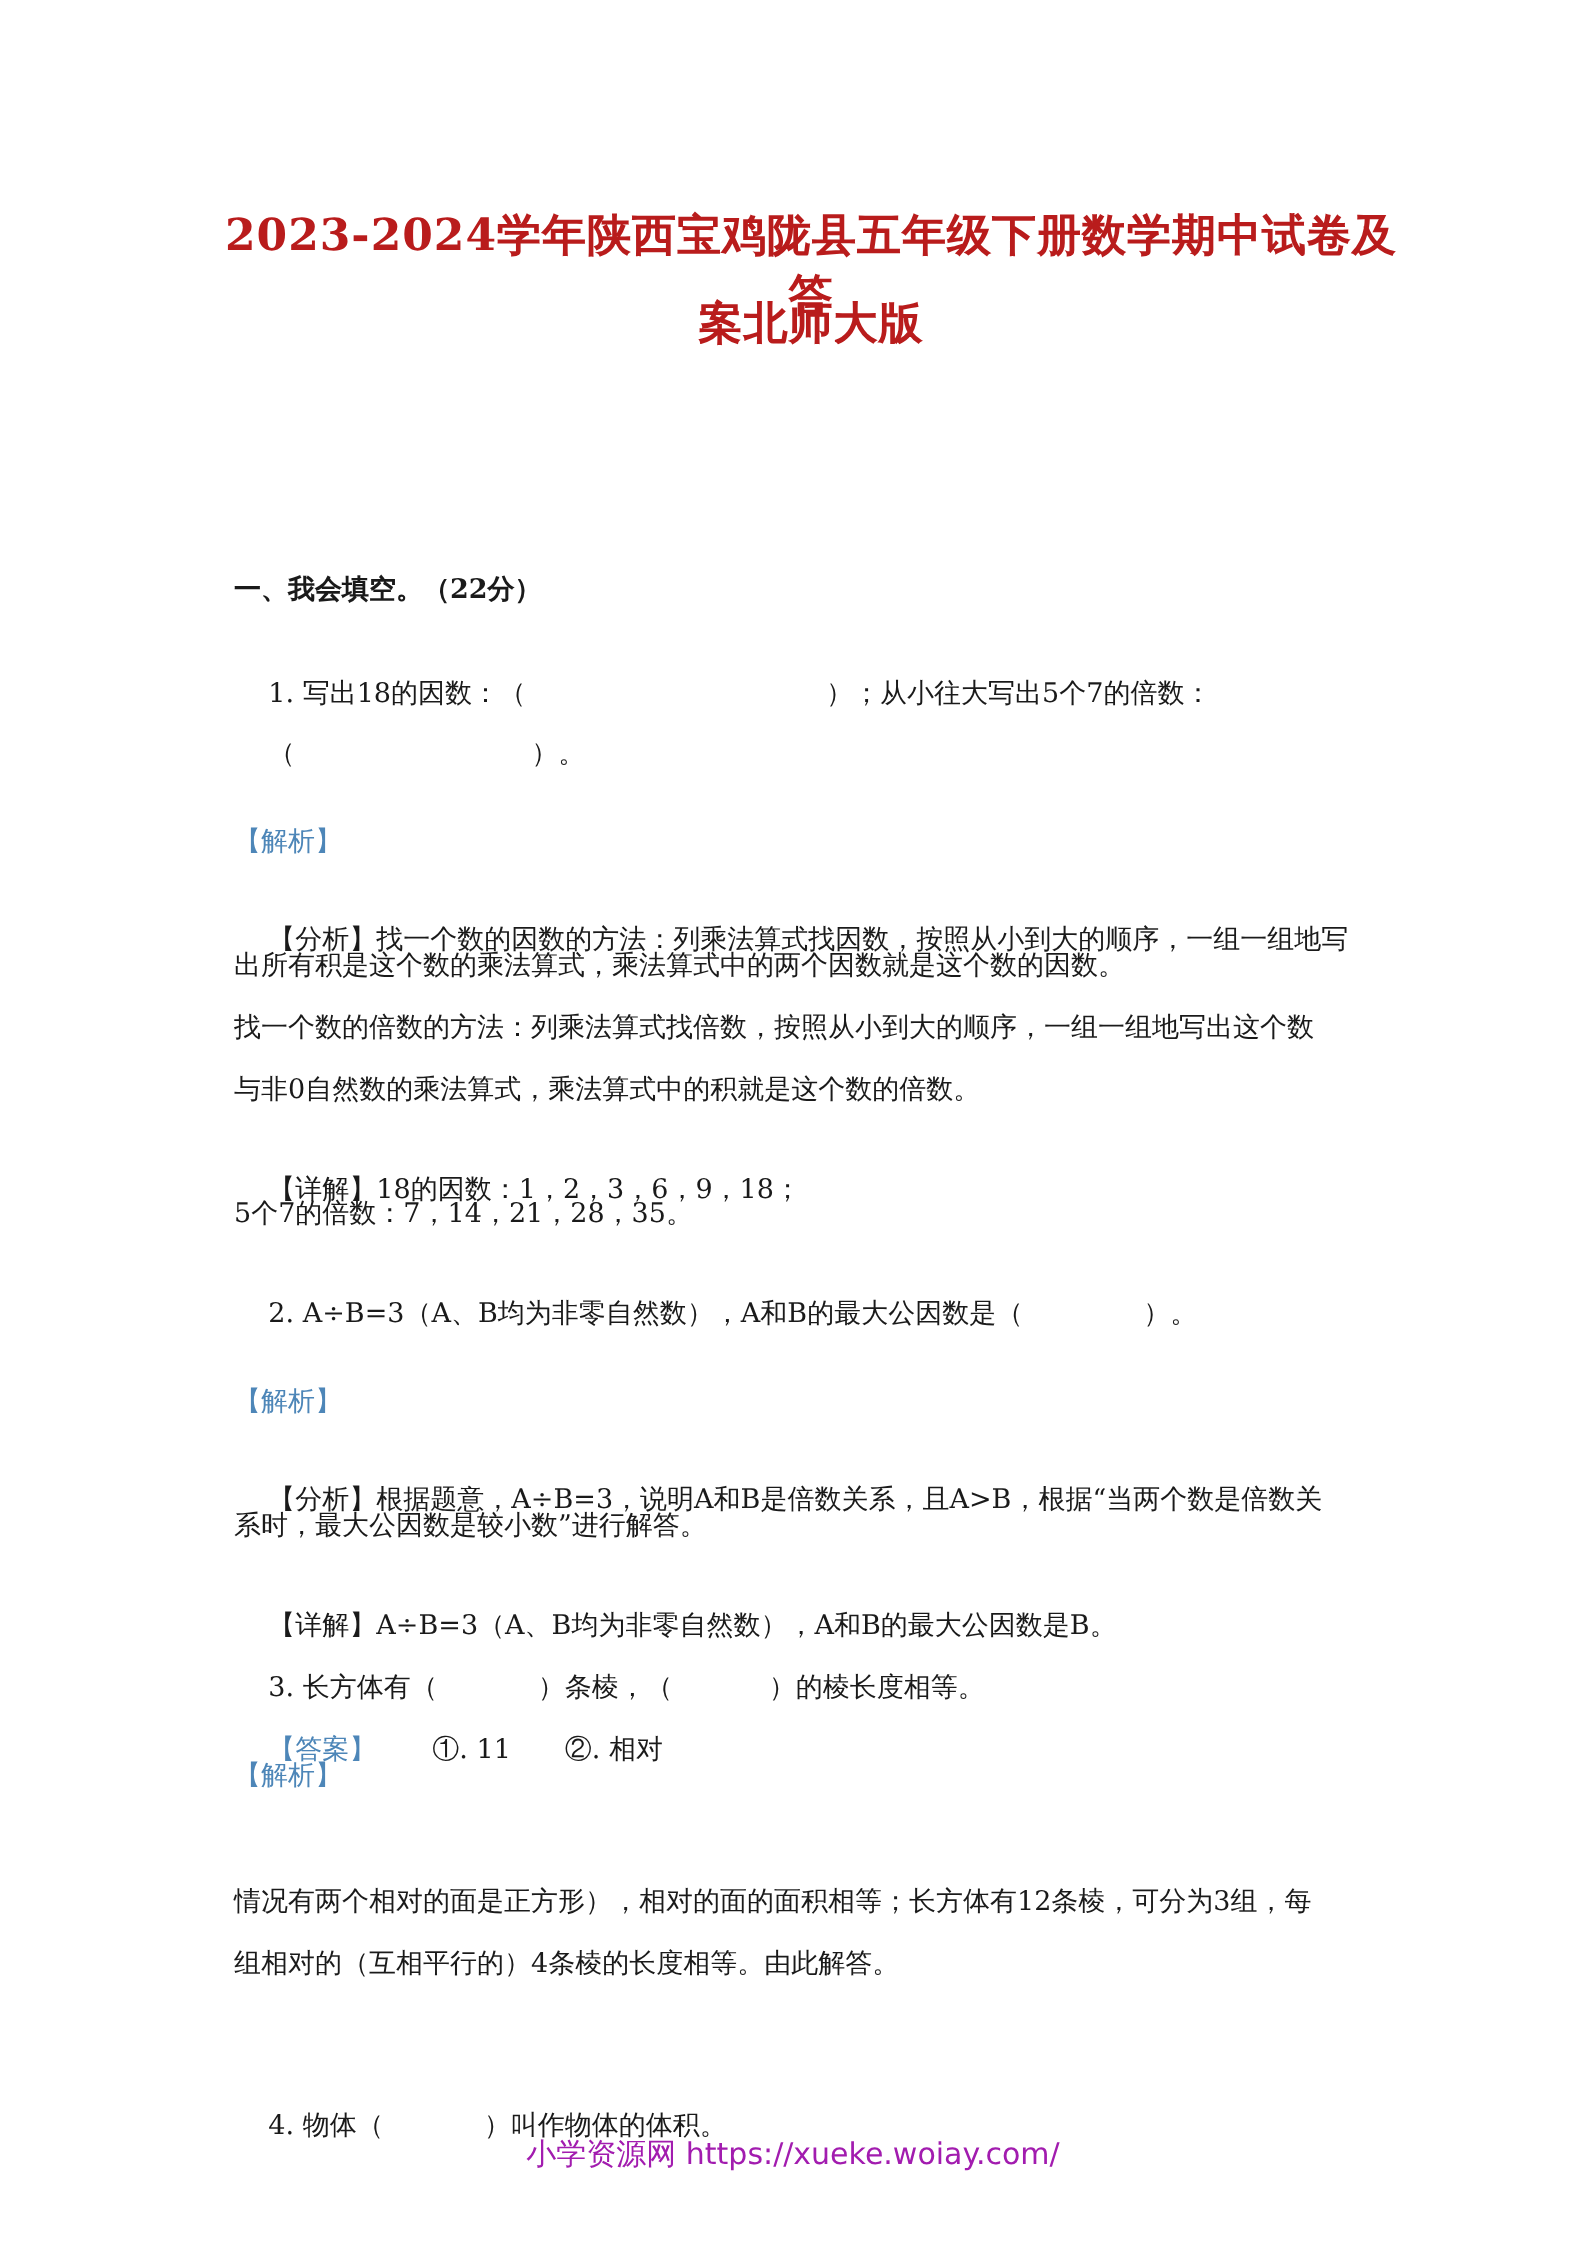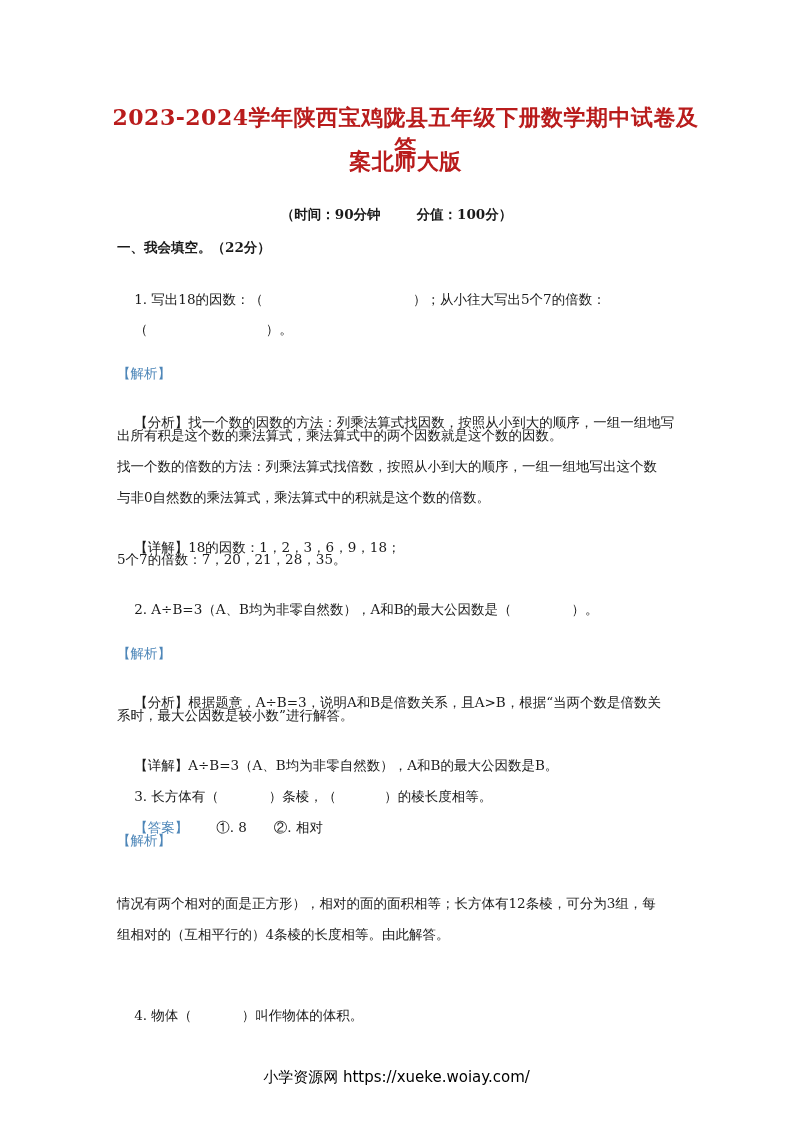--- a/index.html
+++ b/index.html
@@ -6,76 +6,73 @@
   body { width: 793px; height: 1122px; position: relative; overflow: hidden;
          font-family: "DejaVu Serif", "Liberation Serif", serif; color: #1a1a1a; }
   .page { position: absolute; left: 0; top: 0; width: 793px; height: 1122px; }
   .title { position: absolute; left: 109px; width: 593px; text-align: center;
            font-size: 22px; font-weight: bold; color: #b91c1c; letter-spacing: 0.5px; }
   .t1 { top: 103px; }
   .t2 { top: 147px; }
   .subtitle { position: absolute; top: 206px; left: 0; width: 793px; text-align: center;
               font-size: 13.5px; font-weight: bold; }
   .subtitle .gap { display: inline-block; width: 36px; }
-  .line { position: absolute; left: 117px; font-size: 13.5px; white-space: pre; line-height: 18px; }
+  .line { position: absolute; left: 117px; font-size: 13.5px; white-space: pre; line-height: 18px; margin-top: 48px; }
   .bold { font-weight: bold; }
   .label { color: #4d86b8; }
   .blank { display: inline-block; }
   .footer { position: absolute; top: 1068px; left: 0; width: 793px; text-align: center;
-            font-family: "DejaVu Sans", "Liberation Sans", sans-serif; font-size: 15px; color: #000000; }
+            font-family: "DejaVu Sans", "Liberation Sans", sans-serif; font-size: 15px; color: #a21caf; }
 </style>
 </head>
 <body>
 
 <div class="page">
 
   <div class="title t1">2023-2024学年陕西宝鸡陇县五年级下册数学期中试卷及答</div>
   <div class="title t2">案北师大版</div>
 
-  <div class="subtitle">
-    <span>（时间：90分钟</span><span class="gap"></span><span>分值：100分）</span>
-  </div>
 
   <div class="line bold" style="top:238px">一、我会填空。（22分）</div>
 
   <div class="line" style="top:272px">
     <span>1. 写出18的因数：（</span><span class="blank" style="width:150px"></span><span>）；从小往大写出5个7的倍数：</span>
   </div>
   <div class="line" style="top:302px">
     <span>（</span><span class="blank" style="width:118px"></span><span>）。</span>
   </div>
   <div class="line label" style="top:364px">【解析】</div>
   <div class="line" style="top:395px">
     <span>【分析】</span><span>找一个数的因数的方法：列乘法算式找因数，按照从小到大的顺序，一组一组地写</span>
   </div>
   <div class="line" style="top:426px">出所有积是这个数的乘法算式，乘法算式中的两个因数就是这个数的因数。</div>
   <div class="line" style="top:457px">找一个数的倍数的方法：列乘法算式找倍数，按照从小到大的顺序，一组一组地写出这个数</div>
   <div class="line" style="top:488px">与非0自然数的乘法算式，乘法算式中的积就是这个数的倍数。</div>
   <div class="line" style="top:520px">
     <span>【详解】</span><span>18的因数：1，2，3，6，9，18；</span>
   </div>
-  <div class="line" style="top:550px">5个7的倍数：7，20，21，28，35。</div>
+  <div class="line" style="top:550px">5个7的倍数：7，14，21，28，35。</div>
 
   <div class="line" style="top:582px">
     <span>2. A÷B=3（A、B均为非零自然数），A和B的最大公因数是（</span><span class="blank" style="width:60px"></span><span>）。</span>
   </div>
   <div class="line label" style="top:644px">【解析】</div>
   <div class="line" style="top:675px">
     <span>【分析】</span><span>根据题意，A÷B=3，说明A和B是倍数关系，且A&gt;B，根据“当两个数是倍数关</span>
   </div>
   <div class="line" style="top:706px">系时，最大公因数是较小数”进行解答。</div>
   <div class="line" style="top:738px">
     <span>【详解】</span><span>A÷B=3（A、B均为非零自然数），A和B的最大公因数是B。</span>
   </div>
 
   <div class="line" style="top:769px">
     <span>3. 长方体有（</span><span class="blank" style="width:50px"></span><span>）条棱，（</span><span class="blank" style="width:48px"></span><span>）的棱长度相等。</span>
   </div>
   <div class="line" style="top:800px">
-    <span class="label">【答案】</span><span class="blank" style="width:28px"></span><span>①. 8　　②. 相对</span>
+    <span class="label">【答案】</span><span class="blank" style="width:28px"></span><span>①. 11　　②. 相对</span>
   </div>
   <div class="line label" style="top:831px">【解析】</div>
   <div class="line" style="top:894px">情况有两个相对的面是正方形），相对的面的面积相等；长方体有12条棱，可分为3组，每</div>
   <div class="line" style="top:925px">组相对的（互相平行的）4条棱的长度相等。由此解答。</div>
 
   <div class="line" style="top:988px">
     <span>4. 物体（</span><span class="blank" style="width:50px"></span><span>）叫作物体的体积。</span>
   </div>
 
   <div class="footer">小学资源网 https://xueke.woiay.com/</div>

